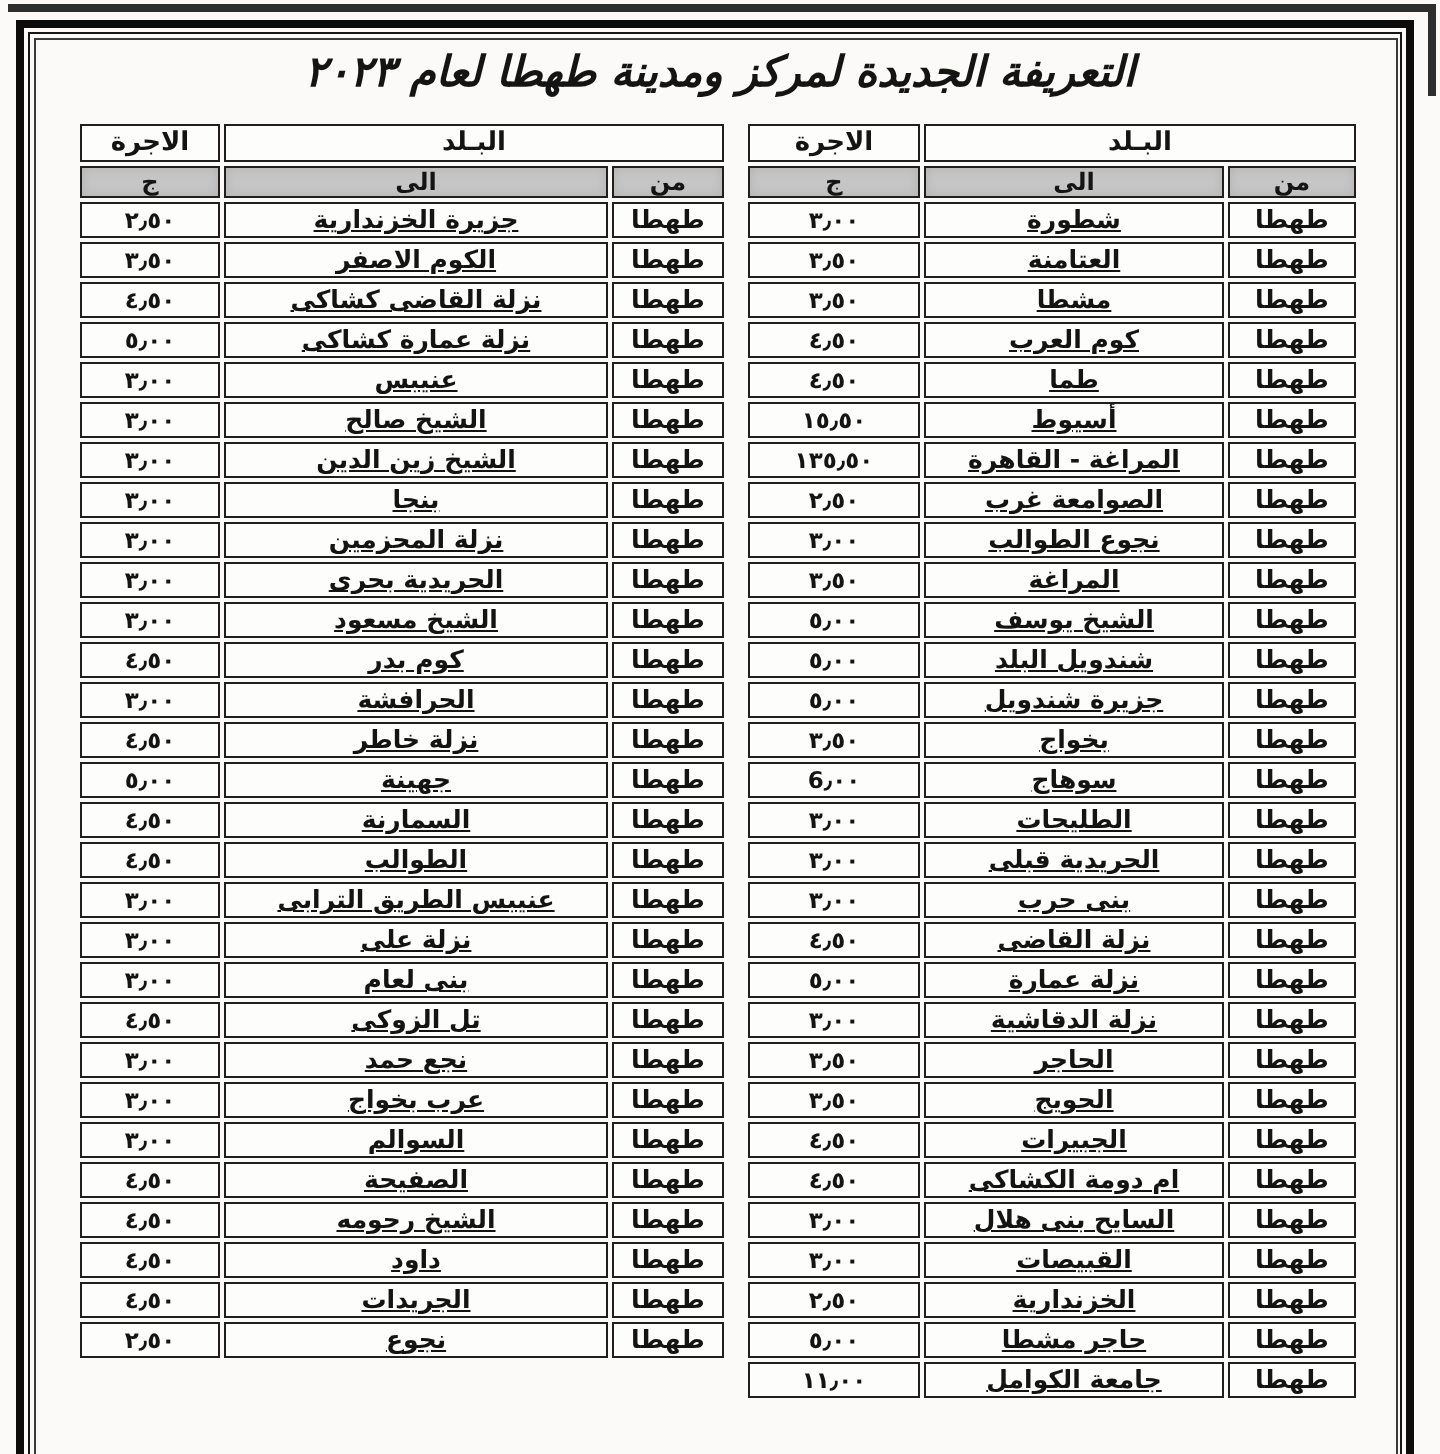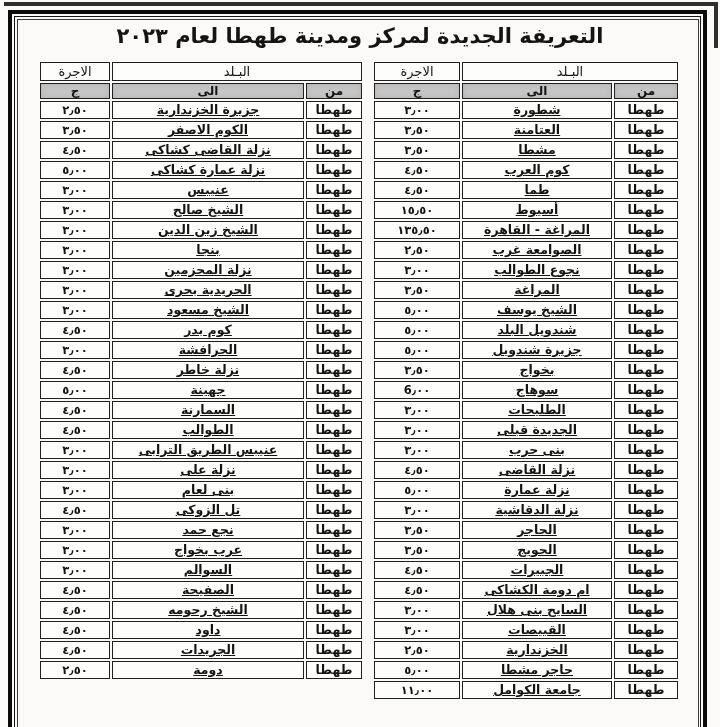--- a/index.html
+++ b/index.html
@@ -13,37 +13,38 @@
   .edge-top{position:absolute;top:2px;left:4px;right:2px;height:4px;background:#2e2e2e;}
   .edge-top-right{position:absolute;top:2px;right:2px;width:4px;height:46px;background:#2e2e2e;}
   
   .frame-thick{position:absolute;top:10px;left:8px;right:13px;bottom:-40px;border:4px solid #0c0c0c;background:transparent;}
   .frame-mid{position:absolute;inset:2px;border:1.6px solid #161616;}
   .frame-in{position:absolute;inset:1.5px;border:1px solid #3a3a3a;}
   .title{
     position:absolute;top:24px;left:90px;right:90px;height:30px;
     text-align:center;font-size:21px;font-weight:600;letter-spacing:.2px;
     white-space:nowrap;
+    font-style:italic;
   }
   .title b{font-weight:800;}
   .title .year{letter-spacing:3px;font-weight:700;}
   .tables{
     position:absolute;top:60px;right:40px;left:38px;
     display:flex;gap:8px;align-items:flex-start;
   }
   table.fare-table{
     border-collapse:separate;border-spacing:2px;
     table-layout:fixed;background:transparent;
   }
   table.fare-table th,table.fare-table td{
     border:1.3px solid #1f1f1f;background:#fdfdfb;
     text-align:center;vertical-align:middle;
     padding:0 2px;overflow:hidden;white-space:nowrap;
   }
-  thead tr.grouphead th{height:17px;font-size:13px;font-weight:400;}
+  thead tr.grouphead th{height:17px;font-size:13px;font-weight:700;}
   thead tr.subhead th{
     height:14px;font-size:12px;font-weight:700;
     background:#c6c6c6;
     box-shadow:inset 0 0 6px #b3b3b3;
   }
   tbody td{height:16px;font-size:12.5px;font-weight:700;line-height:16px;}
   tbody td.col-fare{font-size:11.5px;letter-spacing:2px;}
   tbody td.col-from{font-size:12.5px;}
   tbody td.col-to{font-size:12.5px;text-decoration:underline;}
 </style>
@@ -160,21 +161,21 @@
           <td class="col-to">سوهاج</td>
           <td class="col-fare">6٫٠٠</td>
         </tr>
         <tr>
           <td class="col-from">طهطا</td>
           <td class="col-to">الطليحات</td>
           <td class="col-fare">٣٫٠٠</td>
         </tr>
         <tr>
           <td class="col-from">طهطا</td>
-          <td class="col-to">الجديدة قبلى</td>
+          <td class="col-to">الحريدية قبلى</td>
           <td class="col-fare">٣٫٠٠</td>
         </tr>
         <tr>
           <td class="col-from">طهطا</td>
           <td class="col-to">بنى حرب</td>
           <td class="col-fare">٣٫٠٠</td>
         </tr>
         <tr>
           <td class="col-from">طهطا</td>
           <td class="col-to">نزلة القاضى</td>
@@ -391,19 +392,19 @@
           <td class="col-to">داود</td>
           <td class="col-fare">٤٫٥٠</td>
         </tr>
         <tr>
           <td class="col-from">طهطا</td>
           <td class="col-to">الجريدات</td>
           <td class="col-fare">٤٫٥٠</td>
         </tr>
         <tr>
           <td class="col-from">طهطا</td>
-          <td class="col-to">دومة</td>
+          <td class="col-to">نجوع</td>
           <td class="col-fare">٢٫٥٠</td>
         </tr>
       </tbody>
   </table>
 
 </div>
 
 </body></html>

